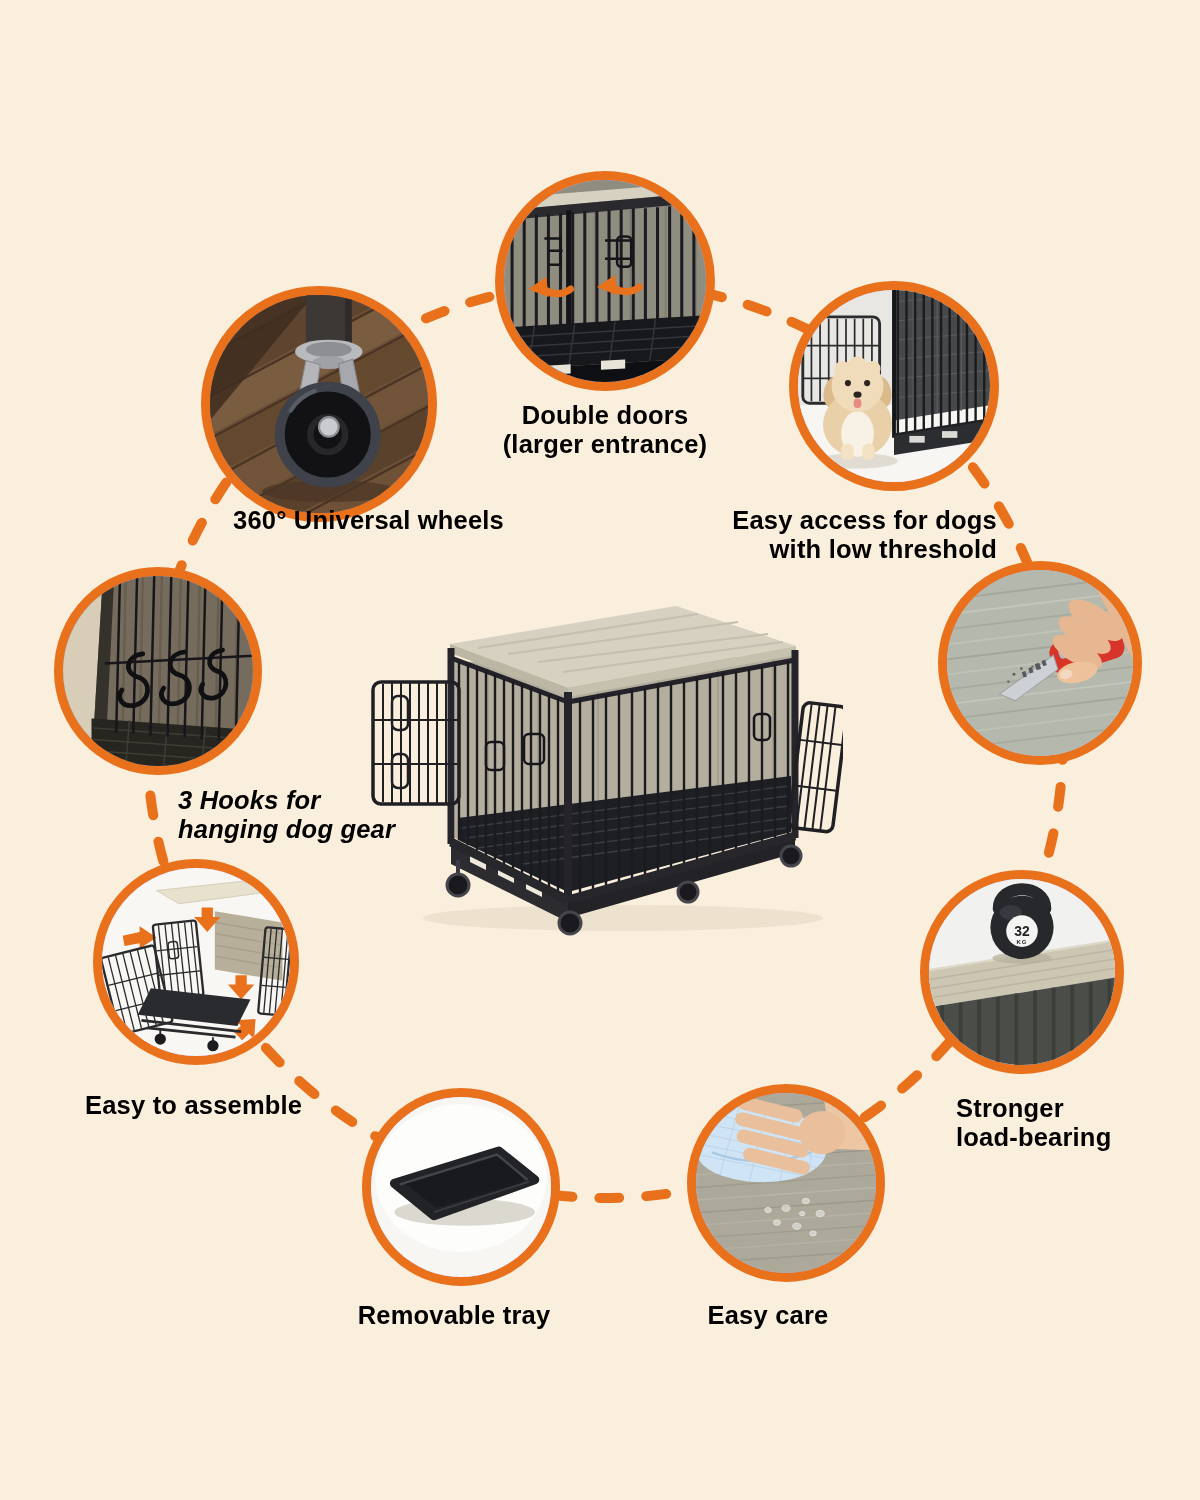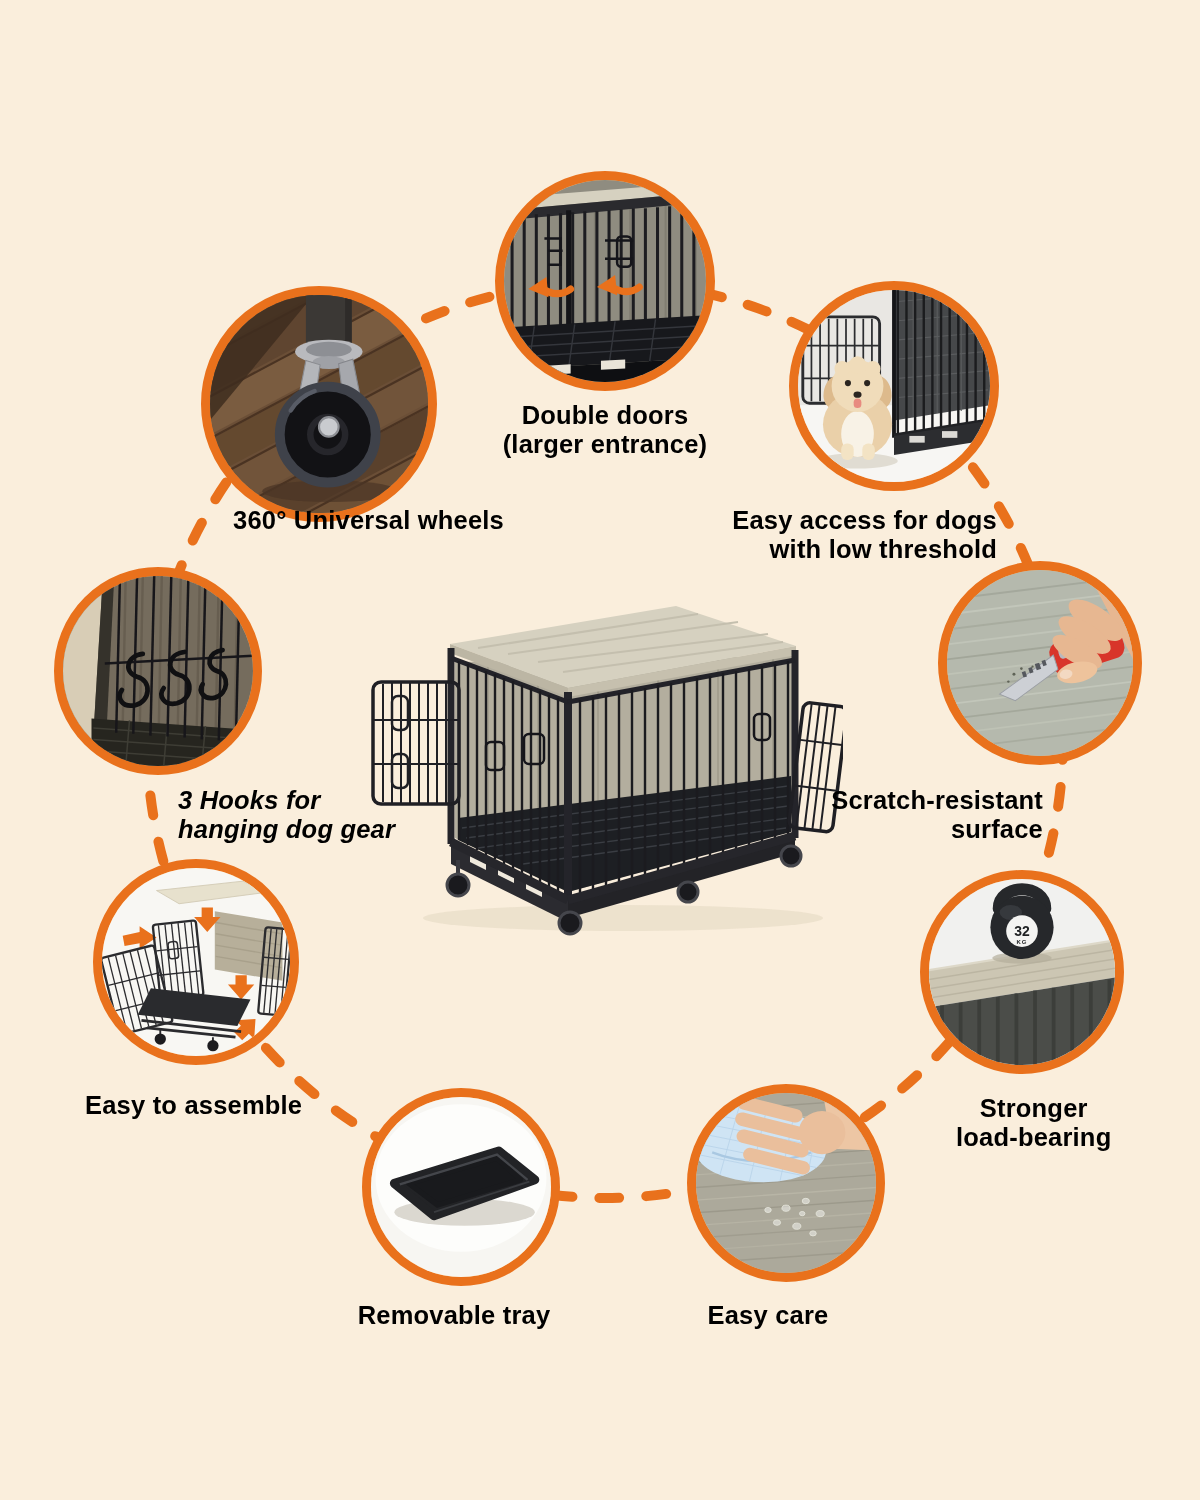--- a/index.html
+++ b/index.html
@@ -1,20 +1,20 @@
 <!DOCTYPE html>
 <html><head>
 <meta charset="utf-8">
 <style>
   html,body{margin:0;padding:0;background:#FAEEDC;}
   .canvas{position:relative;width:1200px;height:1500px;background:#FAEEDC;overflow:hidden;
           font-family:"Liberation Sans",sans-serif;}
   .ring-svg{position:absolute;left:0;top:0;z-index:1;}
   .bubble{position:absolute;border:9px solid #E9711C;border-radius:50%;overflow:hidden;
-          box-sizing:border-box;background:#fdba74;z-index:2;}
+          box-sizing:border-box;background:#c4b5fd;z-index:2;}
   .bubble svg{display:block;width:100%;height:100%;}
   .label{position:absolute;z-index:3;color:#000000;font-weight:700;font-size:25.5px;
          line-height:29px;letter-spacing:.2px;white-space:nowrap;}
   .align-center{text-align:center;}
   .align-right{text-align:right;}
   .center-art{position:absolute;left:358px;top:592px;width:485px;height:345px;z-index:2;}
   .center-art svg{display:block;width:100%;height:100%;}
   svg text{font-family:"Liberation Sans",sans-serif;font-weight:700;}
 </style>
 </head>
@@ -601,26 +601,22 @@
   <div class="label align-center" style="left:445px;top:401px;width:320px;">
     <div>Double doors</div>
     <div>(larger entrance)</div>
   </div>
 
   <div class="label align-right" style="left:645px;top:506px;width:352px;">
     <div>Easy access for dogs</div>
     <div>with low threshold</div>
   </div>
 
-  <div class="label align-right" style="left:741px;top:786px;width:302px;">
-    <div>Scratch-resistant</div>
-    <div>surface</div>
-  </div>
-
-  <div class="label" style="left:956px;top:1094px;text-align:center;">
+
+  <div class="label" style="left:956px;top:1094px;">
     <div>Stronger</div>
     <div>load-bearing</div>
   </div>
 
   <div class="label align-center" style="left:618px;top:1301px;width:300px;">
     <div>Easy care</div>
   </div>
 
   <div class="label align-center" style="left:304px;top:1301px;width:300px;">
     <div>Removable tray</div>

